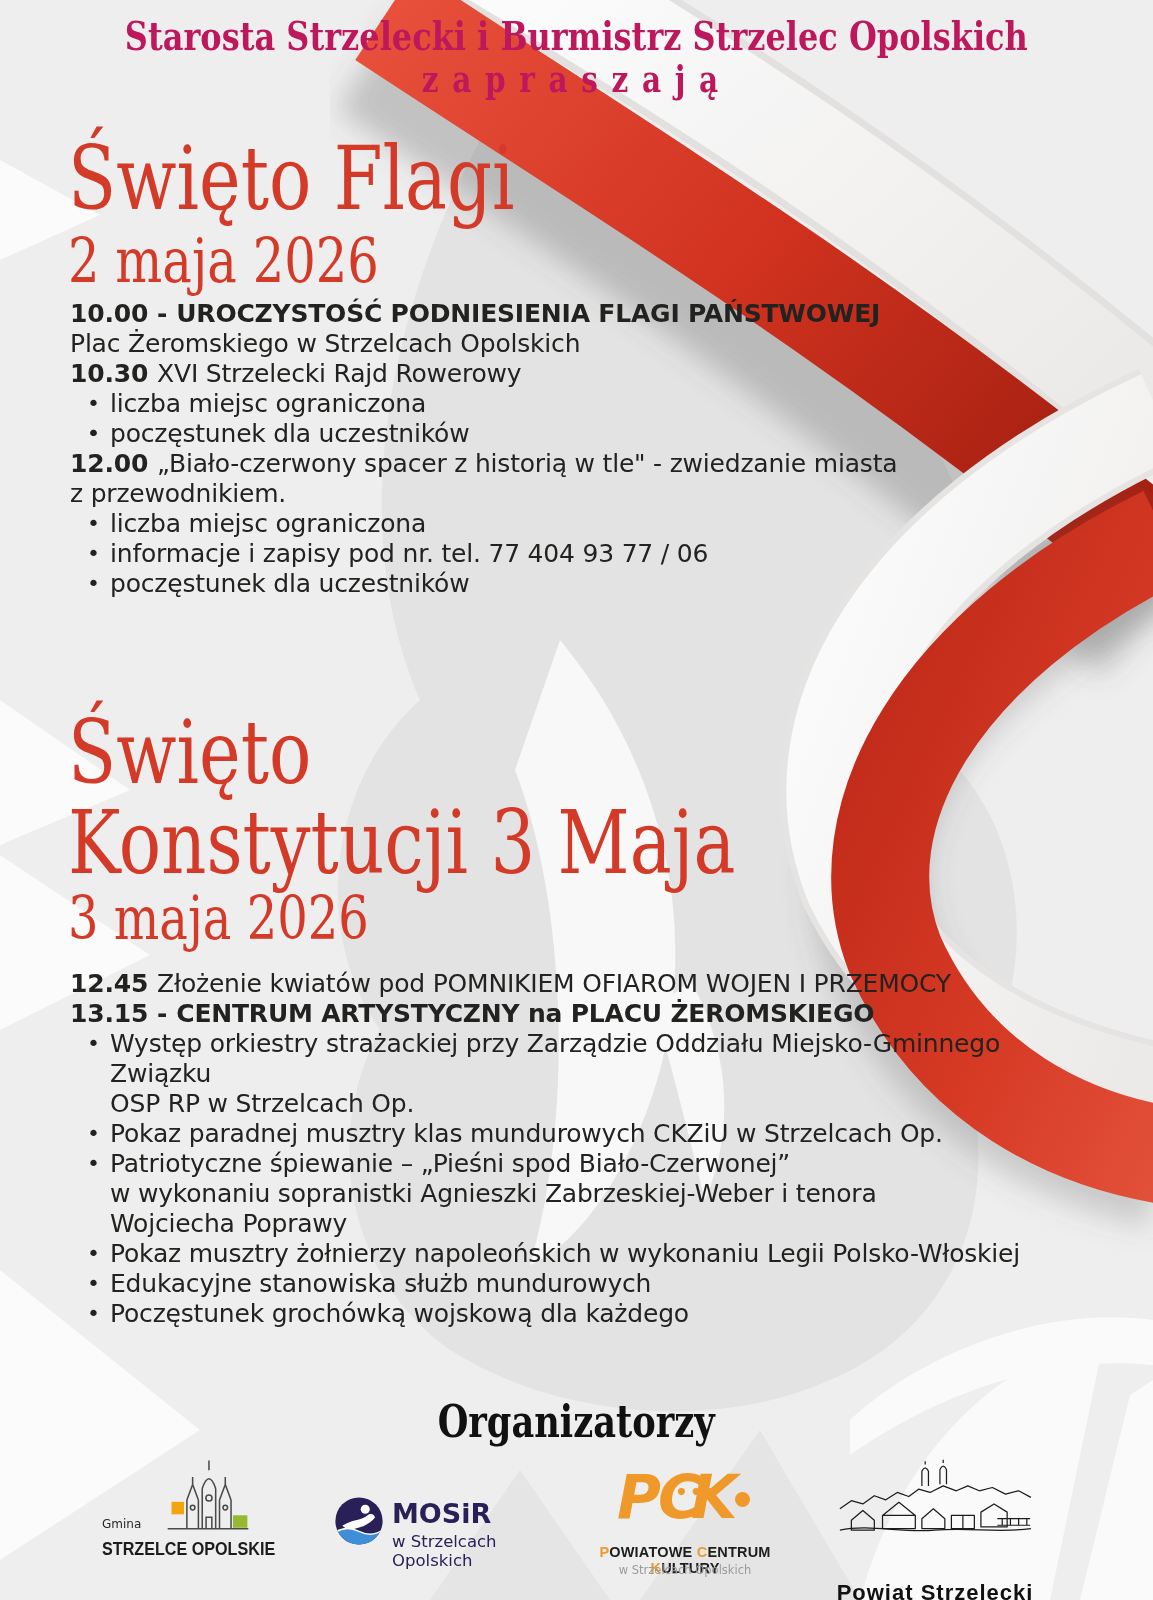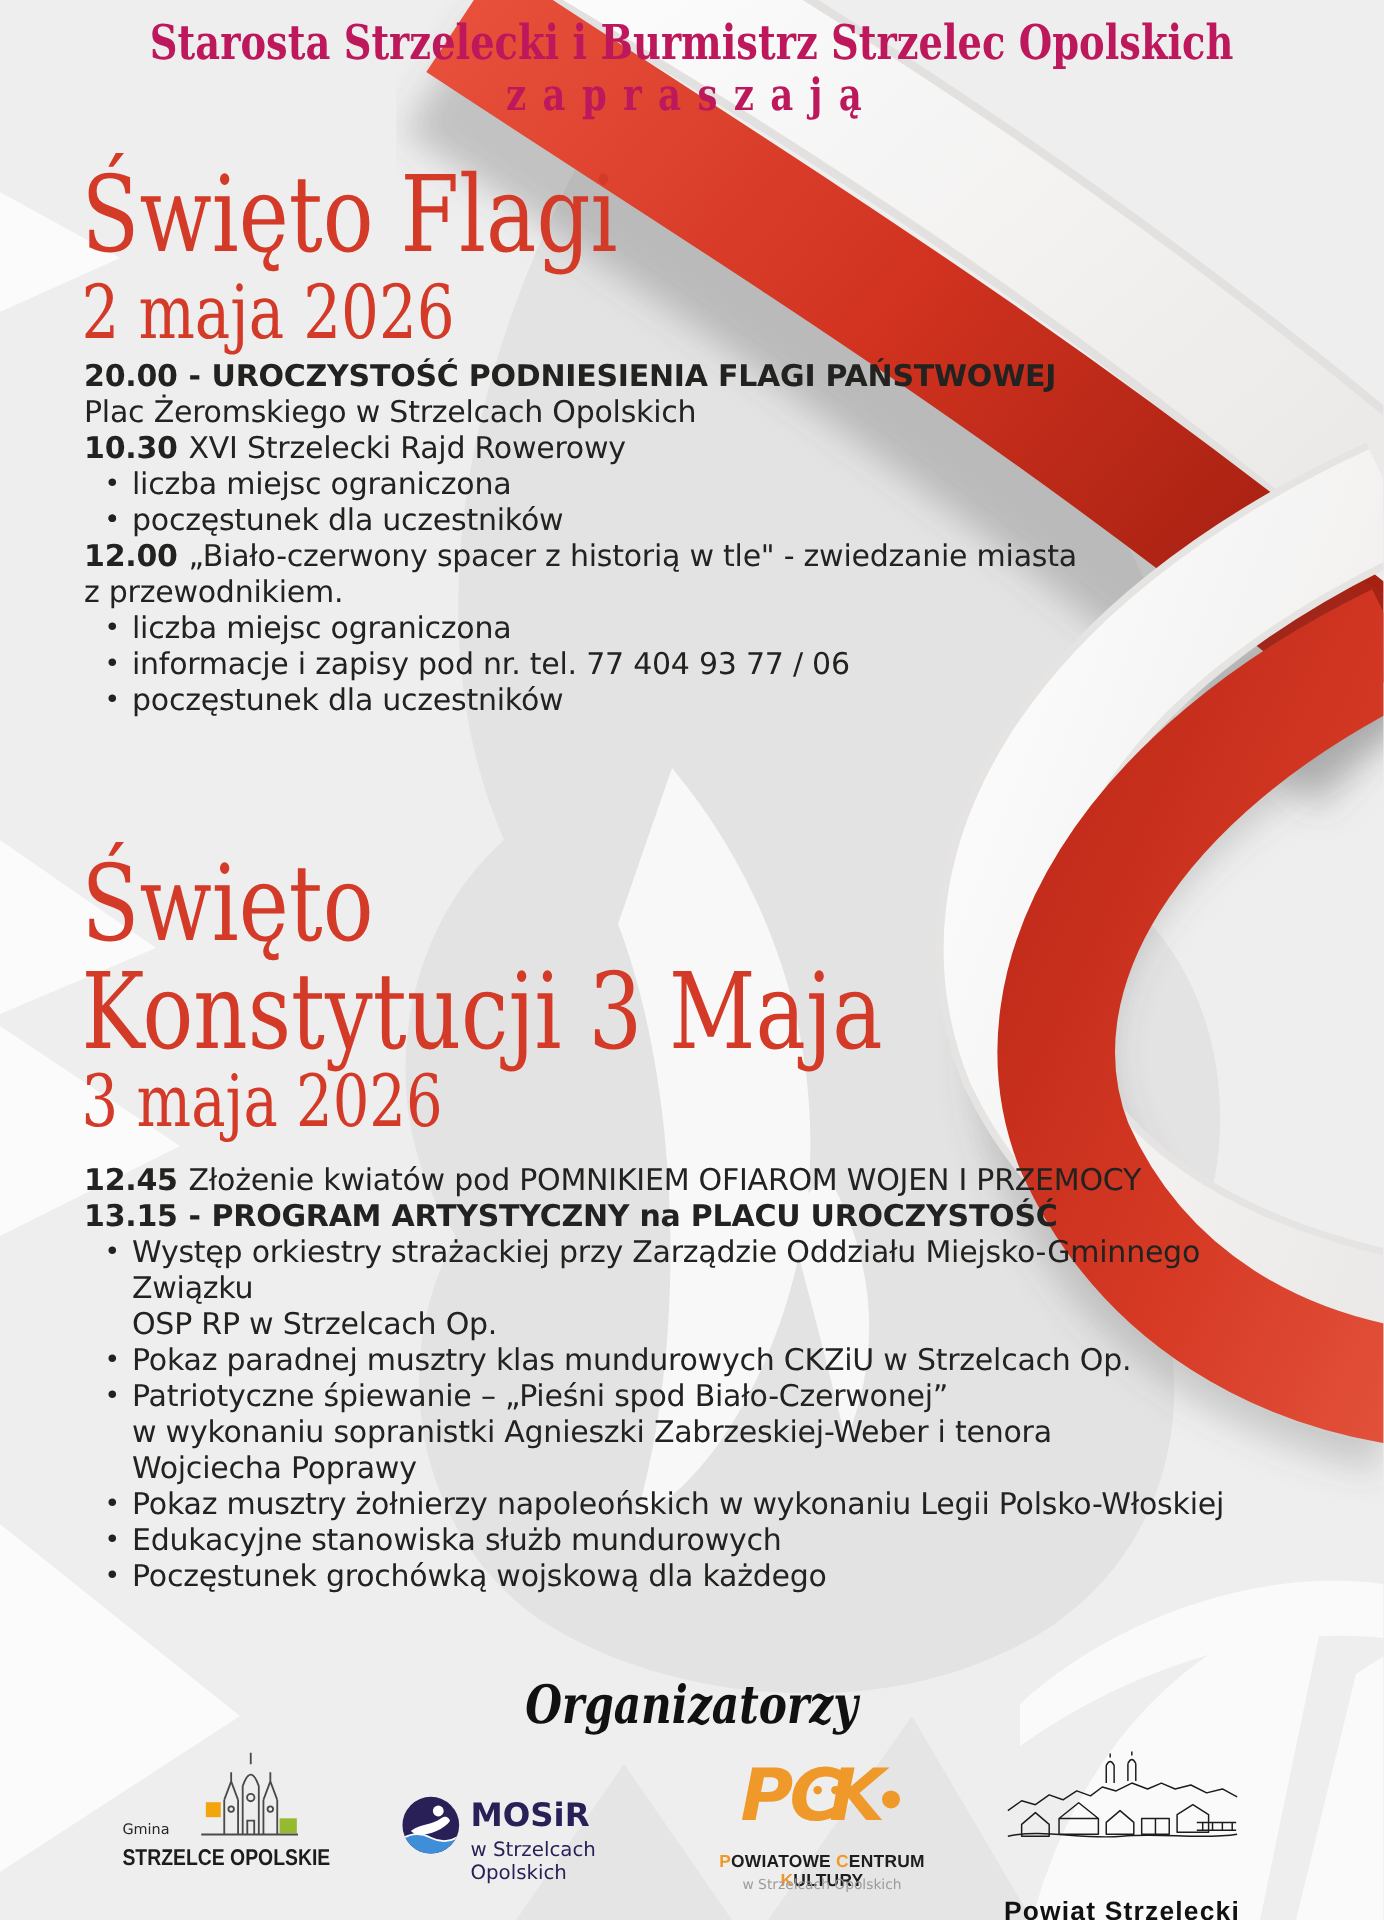--- a/index.html
+++ b/index.html
@@ -32,21 +32,21 @@
   .sline{position:relative;}
   .sline .time{font-weight:700;margin-right:9px;}
   .sline .sep{margin-right:9px;}
   .sline.strong{font-weight:700;}
   .sline.li{padding-left:40px;}
   .sline.li .dot{position:absolute;left:17px;top:0px;font-size:22px;}
   .txt{white-space:pre-line;}
 
   
   .org{left:0;top:1396px;width:1153px;text-align:center;z-index:6;
-       font-family:"DejaVu Serif",serif;font-weight:700;font-size:44px;color:#111;font-style:italic;}
+       font-family:"DejaVu Serif",serif;font-weight:700;font-size:44px;color:#111;}
 
   
   .logo{z-index:6;}
   .gmina-top{left:12px;top:62px;font-size:12px;color:#262626;}
   .gmina-name{left:12px;top:83px;font-size:19px;font-weight:700;color:#1c1c1c;
               font-family:"Liberation Sans",sans-serif;}
   .mosir-name{left:62px;top:6px;font-size:27px;font-weight:700;color:#2a2058;}
   .mosir-sub{left:62px;top:40px;font-size:16.5px;color:#2a2058;}
   .pck-glyph{left:14px;top:6px;width:176px;height:74px;color:#f0992b;
              font-weight:700;font-style:italic;}
@@ -121,42 +121,42 @@
 
 <div class="abs hdr">
   <div><span class="cond-c hdr-l1">Starosta Strzelecki i Burmistrz Strzelec Opolskich</span></div>
   <div><span class="cond-c hdr-l2">zapraszają</span></div>
 </div>
 
 <div class="abs title t1"><span class="cond">Święto Flagi</span></div>
 <div class="abs title d1"><span class="cond">2 maja 2026</span></div>
 
 <div class="abs sched s1">
-  <div class="sline strong"><span class="time">20.00</span><span class="sep">-</span><span class="txt">UROCZYSTOŚĆ PODNIESIENIA FLAGI PAŃSTWOWEJ</span></div>
+  <div class="sline strong"><span class="time">10.00</span><span class="sep">-</span><span class="txt">UROCZYSTOŚĆ PODNIESIENIA FLAGI PAŃSTWOWEJ</span></div>
   <div class="sline"><span class="txt">Plac Żeromskiego w Strzelcach Opolskich</span></div>
   <div class="sline"><span class="time">10.30</span><span class="txt">XVI Strzelecki Rajd Rowerowy</span></div>
   <div class="sline li"><span class="dot">•</span><span class="txt">liczba miejsc ograniczona</span></div>
   <div class="sline li"><span class="dot">•</span></div>
   <div class="sline li"><span class="dot">•</span><span class="txt">poczęstunek dla uczestników</span></div>
   <div class="sline"><span class="time">12.00</span><span class="txt">„Biało-czerwony spacer z historią w tle" - zwiedzanie miasta
 z przewodnikiem.</span></div>
   <div class="sline li"><span class="dot">•</span><span class="txt">liczba miejsc ograniczona</span></div>
   <div class="sline li"><span class="dot">•</span><span class="txt">informacje i zapisy pod nr. tel. 77 404 93 77 / 06</span></div>
   <div class="sline li"><span class="dot">•</span><span class="txt">poczęstunek dla uczestników</span></div>
 </div>
 
 <div class="abs title t2">
   <div><span class="cond">Święto</span></div>
   <div><span class="cond">Konstytucji 3 Maja</span></div>
 </div>
 <div class="abs title d2"><span class="cond">3 maja 2026</span></div>
 
 <div class="abs sched s2">
   <div class="sline"><span class="time">12.45</span><span class="txt">Złożenie kwiatów pod POMNIKIEM OFIAROM WOJEN I PRZEMOCY</span></div>
-  <div class="sline strong"><span class="time">13.15</span><span class="sep">-</span><span class="txt">PROGRAM ARTYSTYCZNY na PLACU UROCZYSTOŚĆ</span></div>
+  <div class="sline strong"><span class="time">13.15</span><span class="sep">-</span><span class="txt">CENTRUM ARTYSTYCZNY na PLACU ŻEROMSKIEGO</span></div>
   <div class="sline li"><span class="dot">•</span><span class="txt">Występ orkiestry strażackiej przy Zarządzie Oddziału Miejsko-Gminnego Związku
 OSP RP w Strzelcach Op.</span></div>
   <div class="sline li"><span class="dot">•</span><span class="txt">Pokaz paradnej musztry klas mundurowych CKZiU w Strzelcach Op.</span></div>
   <div class="sline li"><span class="dot">•</span><span class="txt">Patriotyczne śpiewanie – „Pieśni spod Biało-Czerwonej”
 w wykonaniu sopranistki Agnieszki Zabrzeskiej-Weber i tenora
 Wojciecha Poprawy</span></div>
   <div class="sline li"><span class="dot">•</span><span class="txt">Pokaz musztry żołnierzy napoleońskich w wykonaniu Legii Polsko-Włoskiej</span></div>
   <div class="sline li"><span class="dot">•</span><span class="txt">Edukacyjne stanowiska służb mundurowych</span></div>
   <div class="sline li"><span class="dot">•</span><span class="txt">Poczęstunek grochówką wojskową dla każdego</span></div>
 </div>

